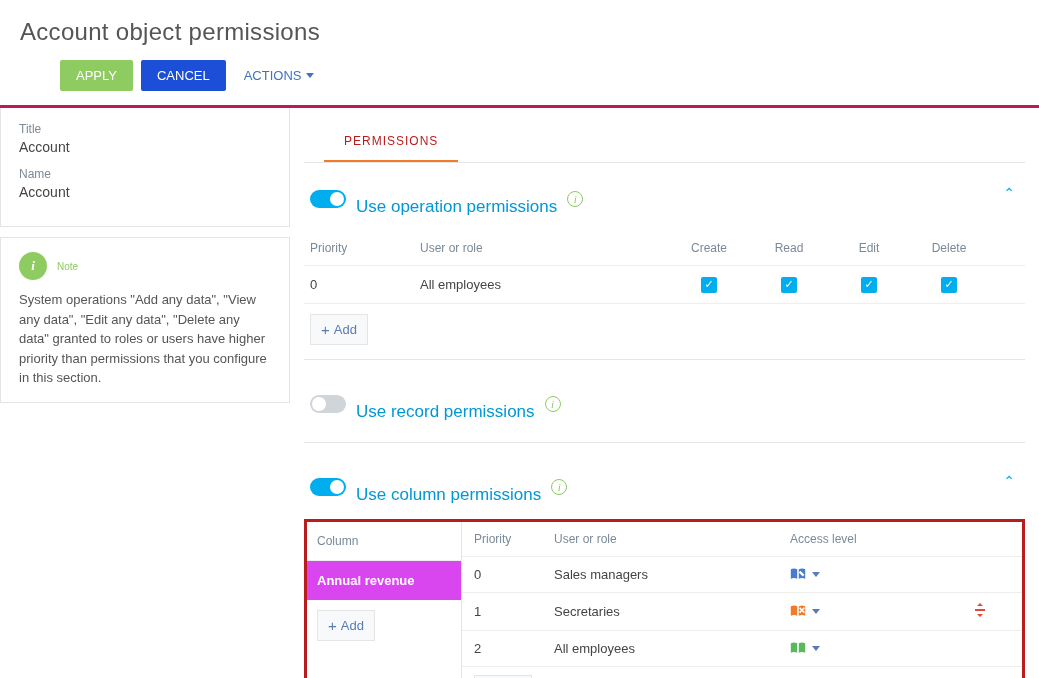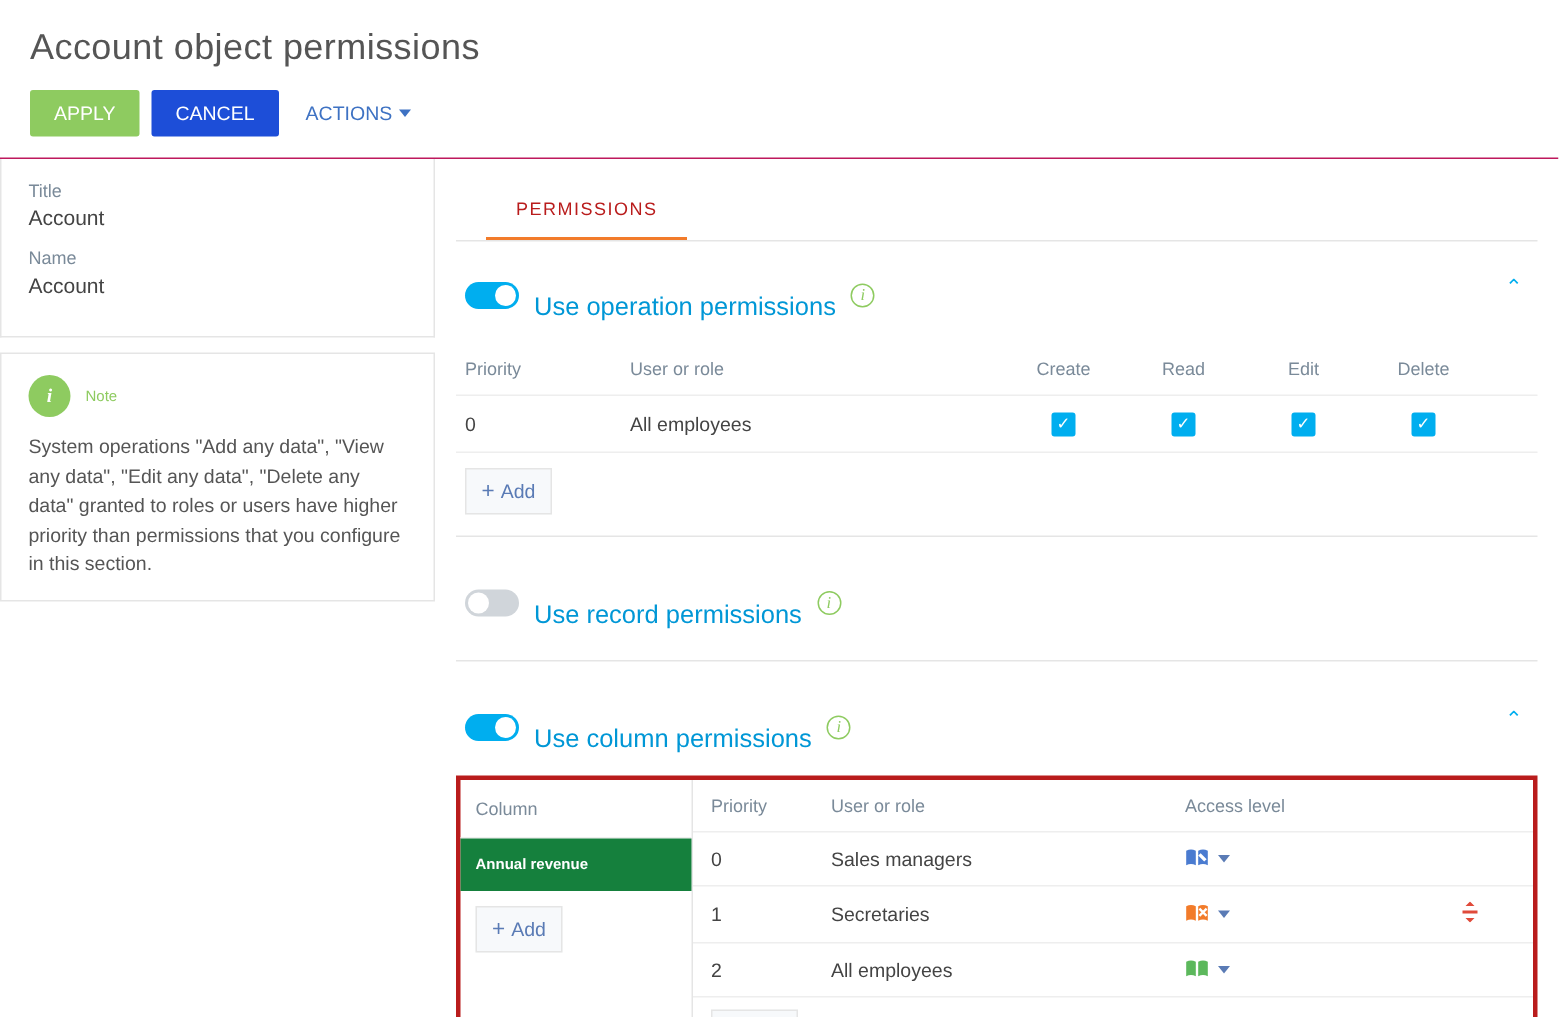--- a/index.html
+++ b/index.html
@@ -1,19 +1,19 @@
 <!DOCTYPE html>
 <html><head>
 <meta charset="utf-8">
 <style>
   * { box-sizing: border-box; margin: 0; padding: 0; }
   body { font-family: "Segoe UI", Arial, sans-serif; font-size: 13px; color: #444; background: #fff; width: 1039px; }
-  .header { padding: 18px 16px 14px 20px; border-bottom: 1px solid #be185d; }
+  .header { padding: 18px 16px 14px 20px; border-bottom: 3px solid #be185d; }
   .header h1 { font-size: 24px; font-weight: 300; color: #555; letter-spacing: 0.3px; margin-bottom: 14px; }
-  .toolbar { display: flex; align-items: center; gap: 8px; }
+  .toolbar { display: flex; align-items: center; gap: 8px; margin-left: 40px; }
   .btn { border: none; padding: 8px 16px; font-size: 13px; cursor: pointer; color: #fff; border-radius: 2px; }
   .btn-apply { background: #8ecb60; }
   .btn-cancel { background: #1d4ed8; }
   .actions-link { color: #3e72c3; font-size: 13px; cursor: pointer; margin-left: 10px; display: inline-flex; align-items: center; gap: 4px; }
   .caret-down { width: 0; height: 0; border-left: 4px solid transparent; border-right: 4px solid transparent; border-top: 5px solid #3e72c3; display: inline-block; }
   .layout { display: flex; }
   .sidebar { width: 290px; }
   .side-panel { border: 1px solid #e5e5e5; border-top: none; padding: 14px 18px; }
   .side-panel.note-panel { margin-top: 10px; border-top: 1px solid #e5e5e5; }
   .field-label { font-size: 12px; color: #7a8a99; margin-bottom: 3px; margin-top: 6px; }
@@ -42,21 +42,21 @@
   .op-head { color: #7a8a99; font-size: 12px; border-bottom: 1px solid #eee; }
   .op-row { border-bottom: 1px solid #eee; }
   .cb { width: 16px; height: 16px; background: #00aeef; border-radius: 2px; display: inline-flex; align-items: center; justify-content: center; color: #fff; font-size: 11px; margin: 0 auto; cursor: pointer; }
   .cb::after { content: "✓"; }
   .add-btn { display: inline-flex; align-items: center; gap: 4px; margin: 10px 0 0 6px; padding: 6px 10px; border: 1px solid #e5e5e5; background: #f7f9fb; color: #5a7bb5; font-size: 13px; cursor: pointer; }
   .plus { color: #5a7bb5; font-size: 15px; font-weight: 300; }
   .divider { border-top: 1px solid #e5e5e5; margin-top: 14px; }
   .col-box { border: 3px solid #b91c1c; margin-top: 14px; display: flex; }
   .col-left { width: 155px; border-right: 1px solid #e5e5e5; }
   .col-left-head { padding: 12px 10px; color: #7a8a99; font-size: 12px; border-bottom: 1px solid #eee; }
-  .col-item { padding: 12px 10px; background: #15803d; color: #fff; font-size: 10px; font-weight: 600; cursor: pointer; }
+  .col-item { padding: 12px 10px; background: #d946ef; color: #fff; font-size: 13px; font-weight: 600; cursor: pointer; }
   .col-right { flex: 1; }
   .cp-head, .cp-row { display: grid; grid-template-columns: 80px 1fr 160px 60px; align-items: center; padding: 10px 12px; }
   .cp-head { color: #7a8a99; font-size: 12px; border-bottom: 1px solid #eee; }
   .cp-row { border-bottom: 1px solid #eee; }
   .access { display: inline-flex; align-items: center; gap: 6px; cursor: pointer; }
   .access svg { width: 16px; height: 14px; }
   .access .small-caret { width: 0; height: 0; border-left: 4px solid transparent; border-right: 4px solid transparent; border-top: 5px solid #5a7bb5; display: inline-block; }
   .drag-icon { color: #e04a3a; font-size: 14px; cursor: grab; text-align: center; }
 </style>
 </head>

